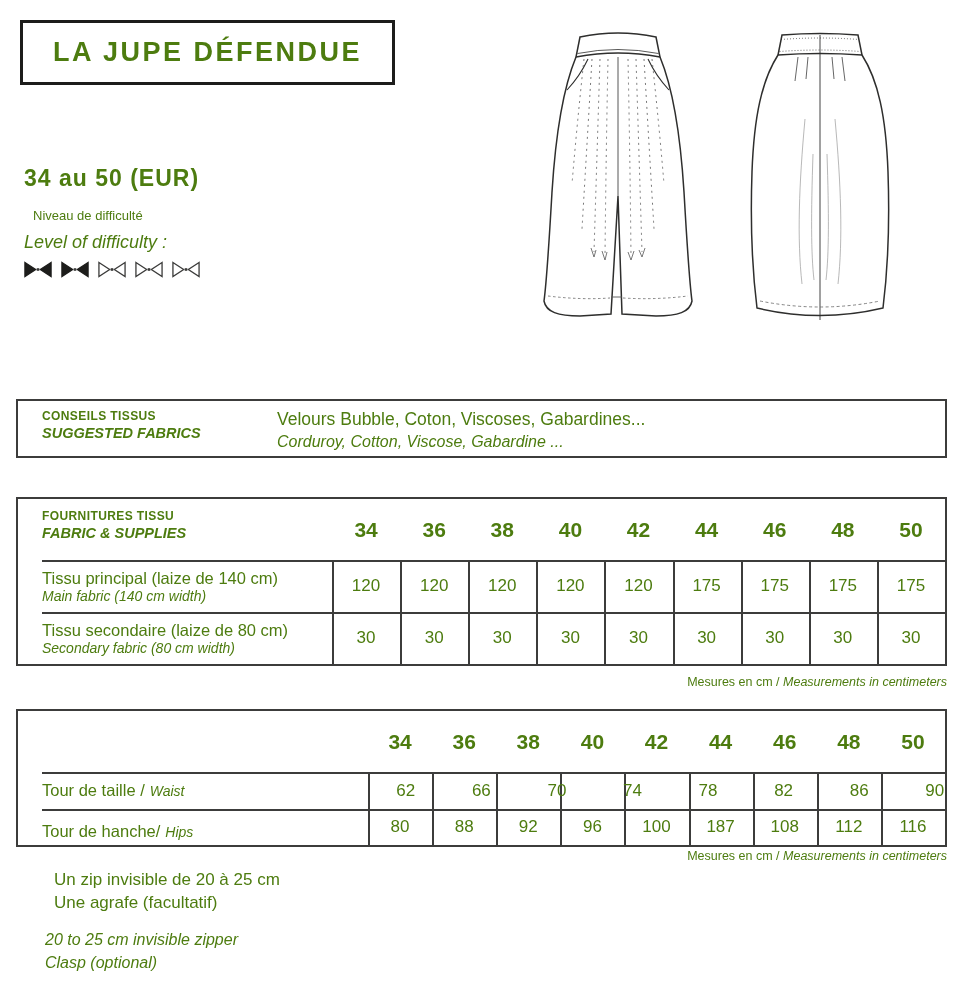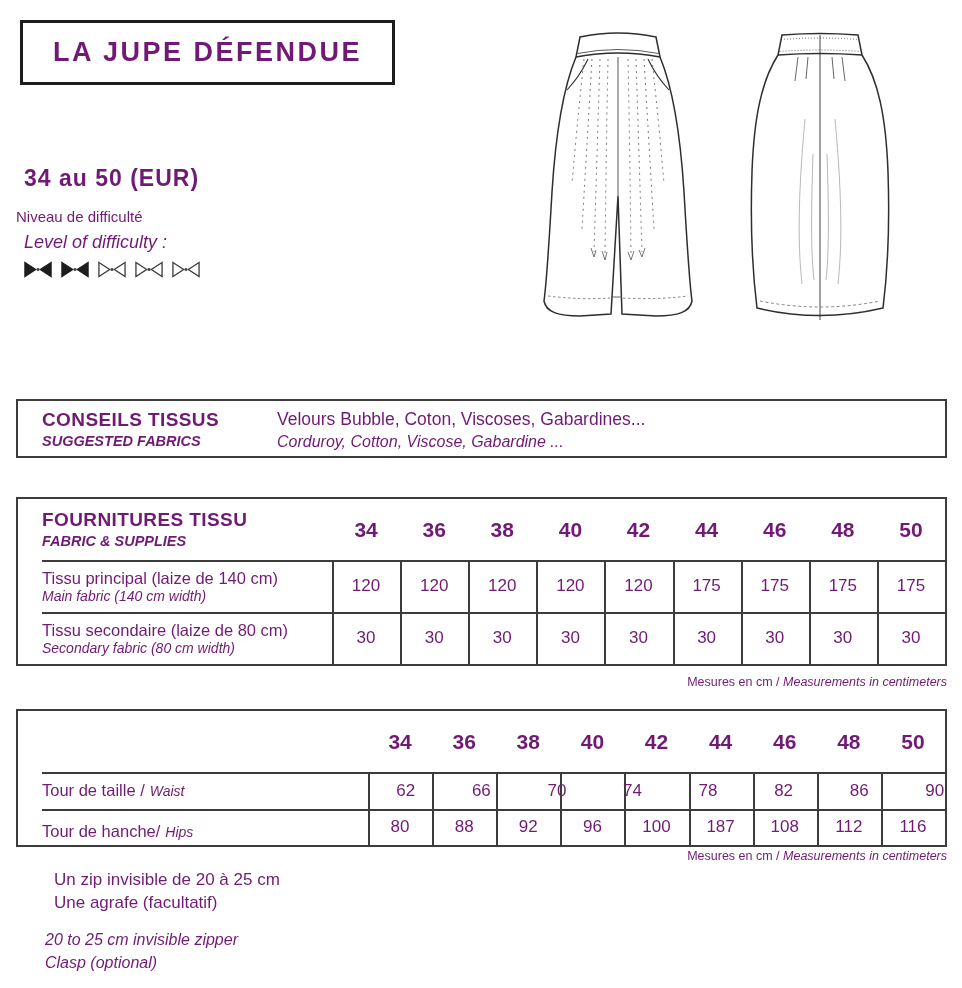--- a/index.html
+++ b/index.html
@@ -1,44 +1,44 @@
 <!DOCTYPE html>
 <html><head>
 <meta charset="utf-8">
 <style>
   html,body{margin:0;padding:0;background:#fff;}
   .page{
     position:relative;width:962px;height:988px;background:#fff;overflow:hidden;
-    font-family:"Liberation Sans","DejaVu Sans",sans-serif;color:#701a75;
+    font-family:"Liberation Sans","DejaVu Sans",sans-serif;color:#4d7c0f;
   }
   .abs{position:absolute;}
   
   .title-box{
     left:20px;top:20px;width:369px;height:59px;border:3.5px solid #1d1d1b;
     display:flex;align-items:center;justify-content:center;
   }
   .title-box h1{
     margin:0;font-size:27px;font-weight:700;letter-spacing:2.5px;white-space:nowrap;
   }
   
   .size-range{left:24px;top:165px;font-size:23px;font-weight:700;letter-spacing:1px;}
-  .diff-fr{left:16px;top:208px;font-size:15px;}
+  .diff-fr{left:33px;top:208px;font-size:13px;}
   .diff-en{left:24px;top:232px;font-size:18px;font-style:italic;}
   .diff-icons{left:24px;top:261px;display:flex;gap:9px;align-items:center;}
   .bowtie{width:28px;height:17px;display:block;}
   .bowtie .tri{fill:none;stroke:#3c3c3b;stroke-width:1.4;}
   .bowtie .knot{fill:#3c3c3b;}
   .bowtie.filled .tri{fill:#1d1d1b;stroke:#1d1d1b;}
   
   .draw{stroke:#2e2e2d;fill:none;}
   
   .frame{border:2px solid #3c3c3b;background:#fff;}
   .vline{position:absolute;width:1.5px;background:#3c3c3b;}
   .hline{position:absolute;height:1.5px;background:#3c3c3b;}
-  .lab-fr{font-size:19px;font-weight:700;letter-spacing:.4px;}
+  .lab-fr{font-size:12px;font-weight:700;letter-spacing:.4px;}
   .lab-en{font-size:14.5px;font-weight:700;font-style:italic;margin-top:2px;}
   .row-fr{font-size:16.5px;}
   .row-en{font-size:14px;font-style:italic;}
   .cells{position:absolute;display:flex;}
   .cells>div{flex:1;display:flex;align-items:center;justify-content:center;}
   .size-head{font-size:21px;font-weight:700;}
   .val{font-size:17px;}
   .units{font-size:12.5px;text-align:right;white-space:nowrap;}
   .units i{font-style:italic;}
   

